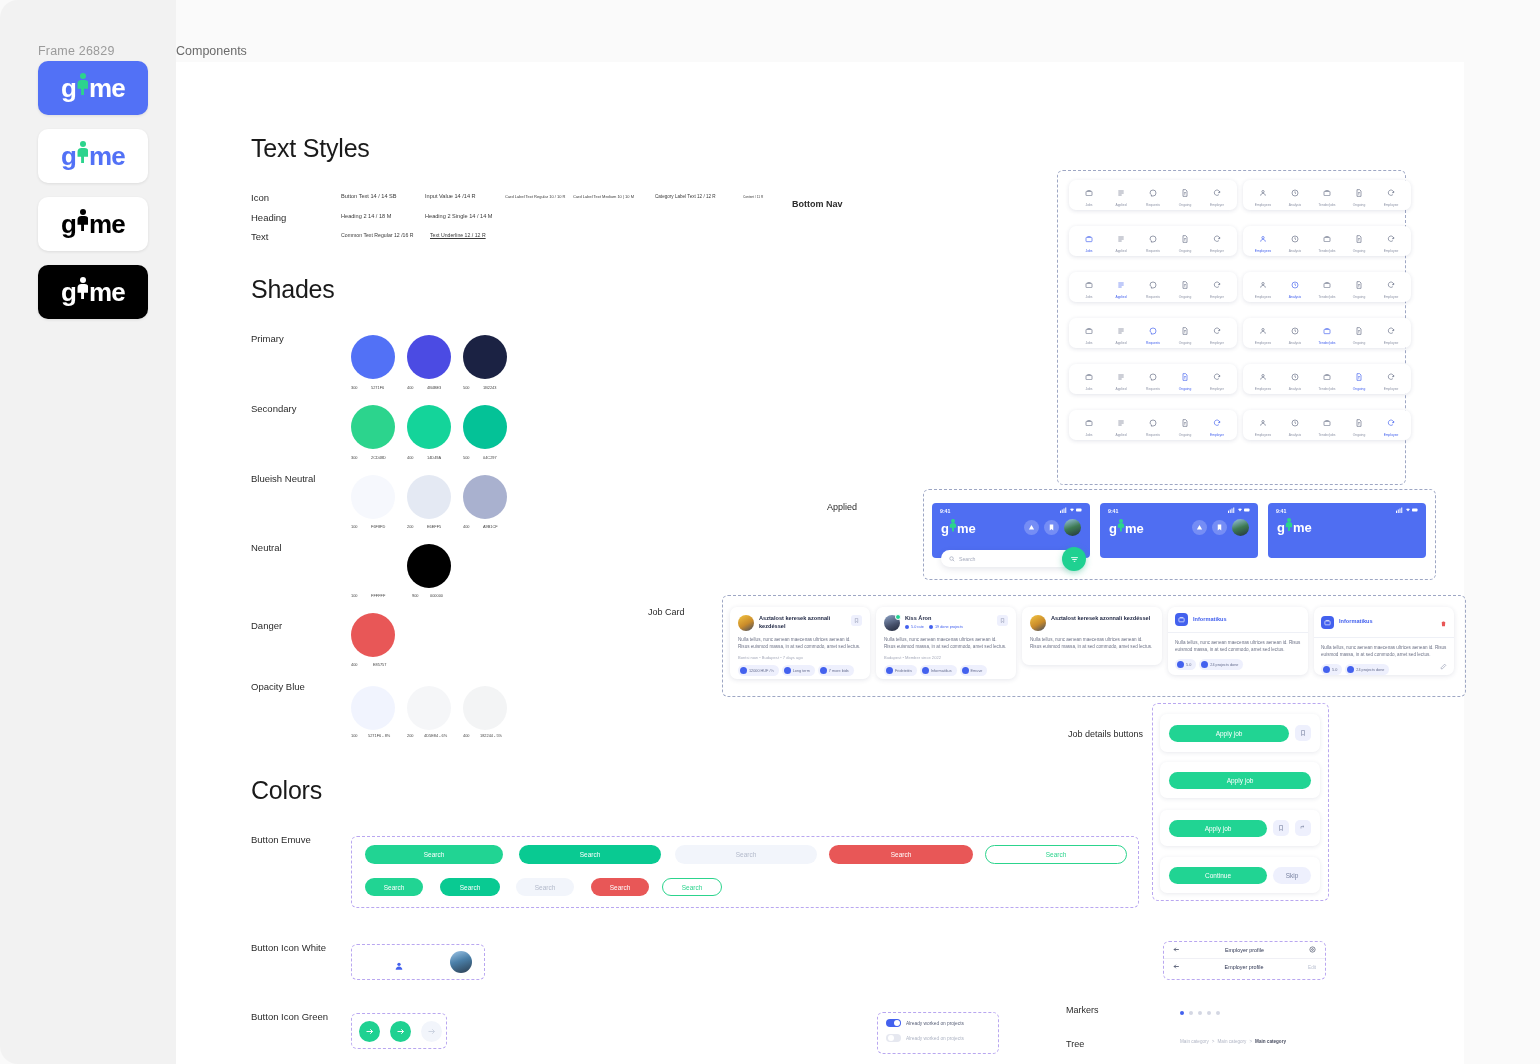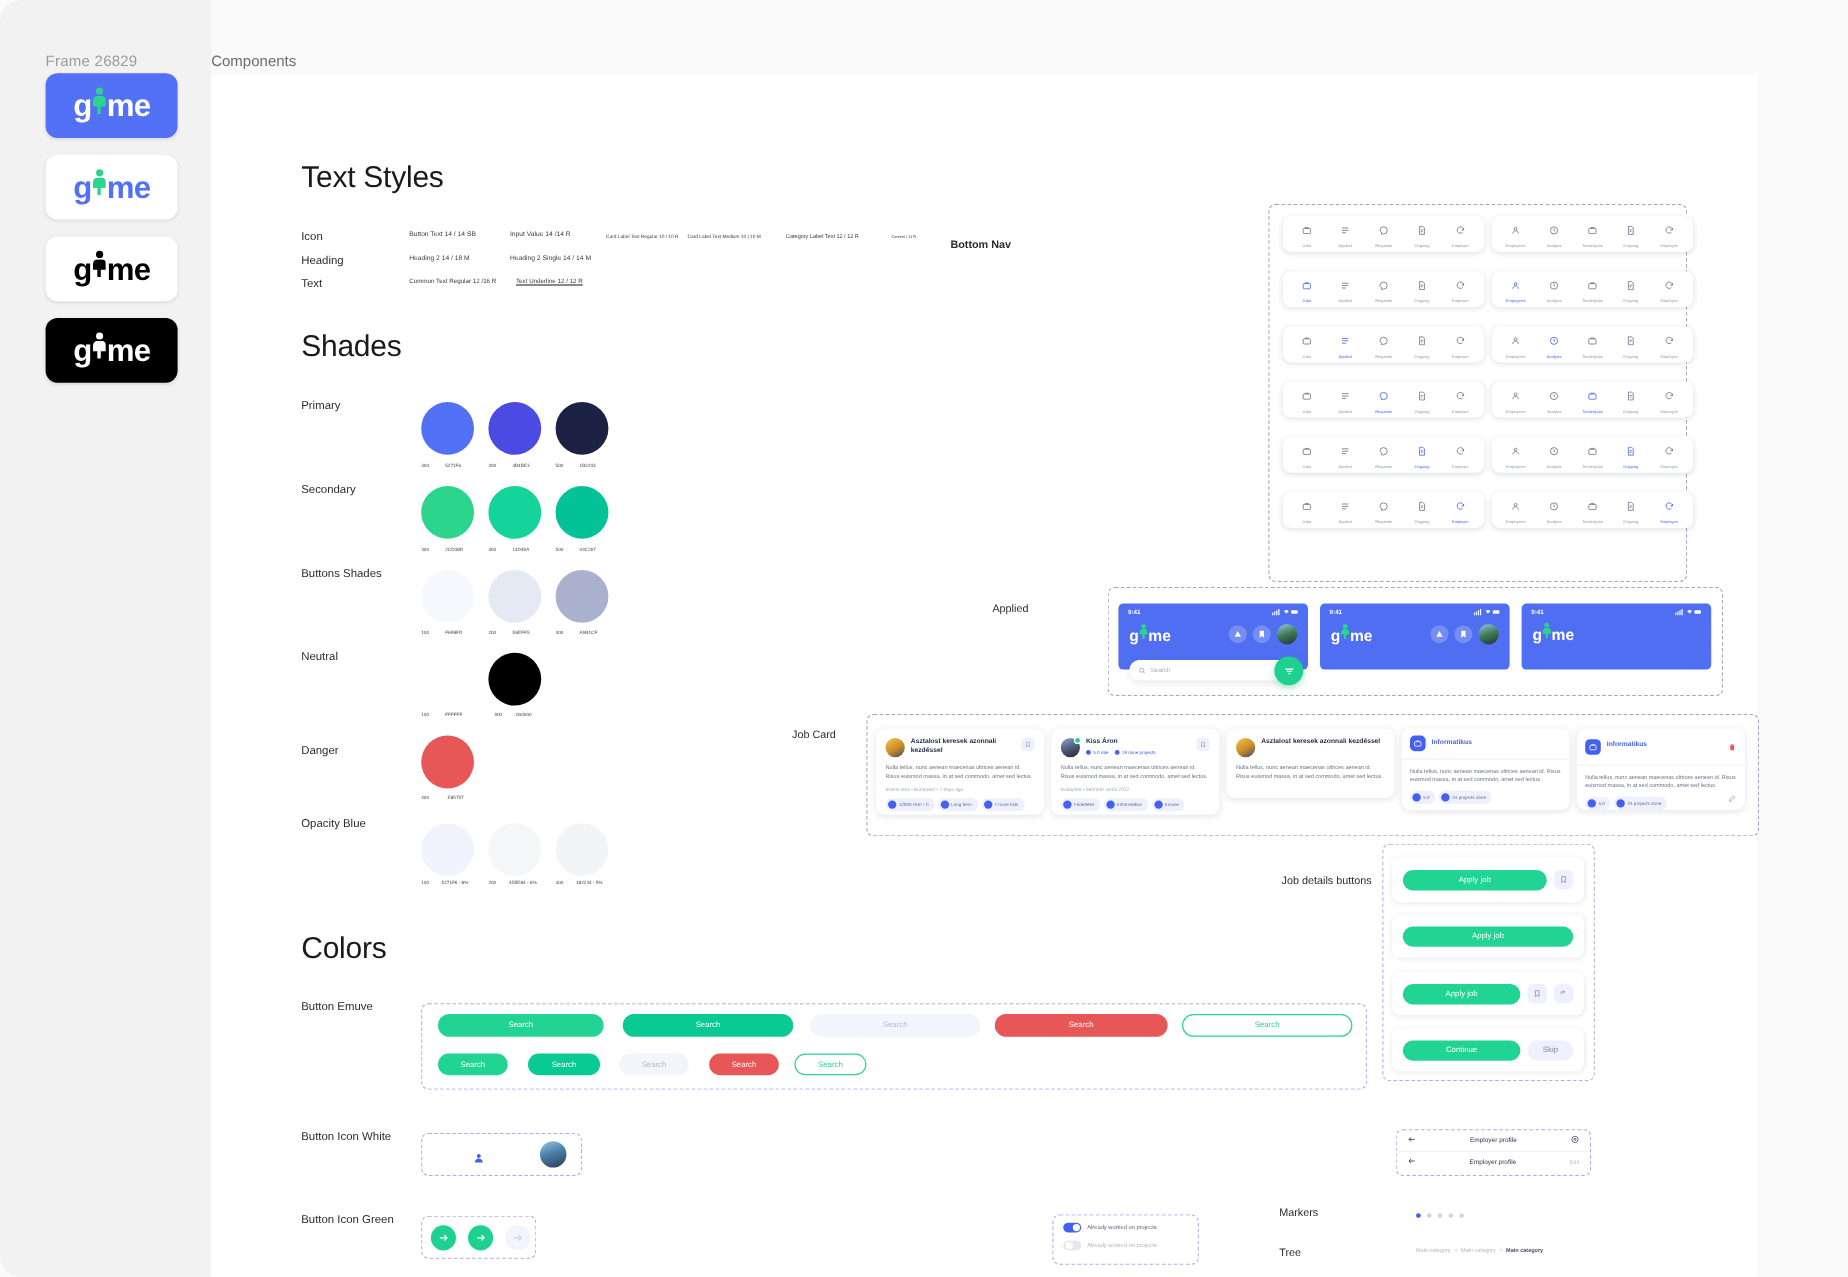--- a/index.html
+++ b/index.html
@@ -198,21 +198,21 @@
   <div class="swatch" style="left:351px; top:405px; background:#2cd48d;"></div>
   <div class="swlab" style="left:351px; top:455px;">300</div>
   <div class="swlab" style="left:371px; top:455px;">2CD48D</div>
   <div class="swatch" style="left:407px; top:405px; background:#14d49a;"></div>
   <div class="swlab" style="left:407px; top:455px;">400</div>
   <div class="swlab" style="left:427px; top:455px;">14D49A</div>
   <div class="swatch" style="left:463px; top:405px; background:#04c297;"></div>
   <div class="swlab" style="left:463px; top:455px;">500</div>
   <div class="swlab" style="left:483px; top:455px;">04C297</div>
 
-  <div class="rowlabel" style="left:251px; top:473px;">Buttons Shades</div>
+  <div class="rowlabel" style="left:251px; top:473px;">Blueish Neutral</div>
   <div class="swatch" style="left:351px; top:475px; background:#f6f8fd;"></div>
   <div class="swlab" style="left:351px; top:524px;">100</div>
   <div class="swlab" style="left:371px; top:524px;">F6F8FD</div>
   <div class="swatch" style="left:407px; top:475px; background:#e4e9f3;"></div>
   <div class="swlab" style="left:407px; top:524px;">200</div>
   <div class="swlab" style="left:427px; top:524px;">E6EFF5</div>
   <div class="swatch" style="left:463px; top:475px; background:#a9b1cf;"></div>
   <div class="swlab" style="left:463px; top:524px;">400</div>
   <div class="swlab" style="left:483px; top:524px;">A9B1CF</div>
 
@@ -828,21 +828,21 @@
           <span>g</span>
           <span class="person g-green" style="width:8px;height:13px;">
             <i class="head" style="width:4px;height:4px;top:-1px;"></i>
             <i class="body" style="width:7px;height:9px;top:3px;"></i>
           </span>
           <span>me</span>
         </span>
     </div>
   </div>
 
-  <div class="rowlabel" style="left:648px; top:607px; font-size:9px;margin-left:12px;">Job Card</div>
+  <div class="rowlabel" style="left:648px; top:607px; font-size:9px;">Job Card</div>
   <div class="dash-g" style="left:722px; top:595px; width:744px; height:102px;"></div>
 
   <div class="jcard" style="left:730px; top:607px; width:140px; height:72px;">
     <div style="display:flex; gap:5px; align-items:flex-start;">
       <div class="avatar"></div>
       <div class="jc-title" style="flex:1;">Asztalost keresek azonnali kezdéssel</div>
       <div class="bookmark">
           <svg width="5" height="5" viewBox="0 0 24 24" fill="none" stroke="#8c93ad" stroke-width="2.4">
             <path d="M6 2h12v20l-6-5-6 5z"></path>
           </svg>

